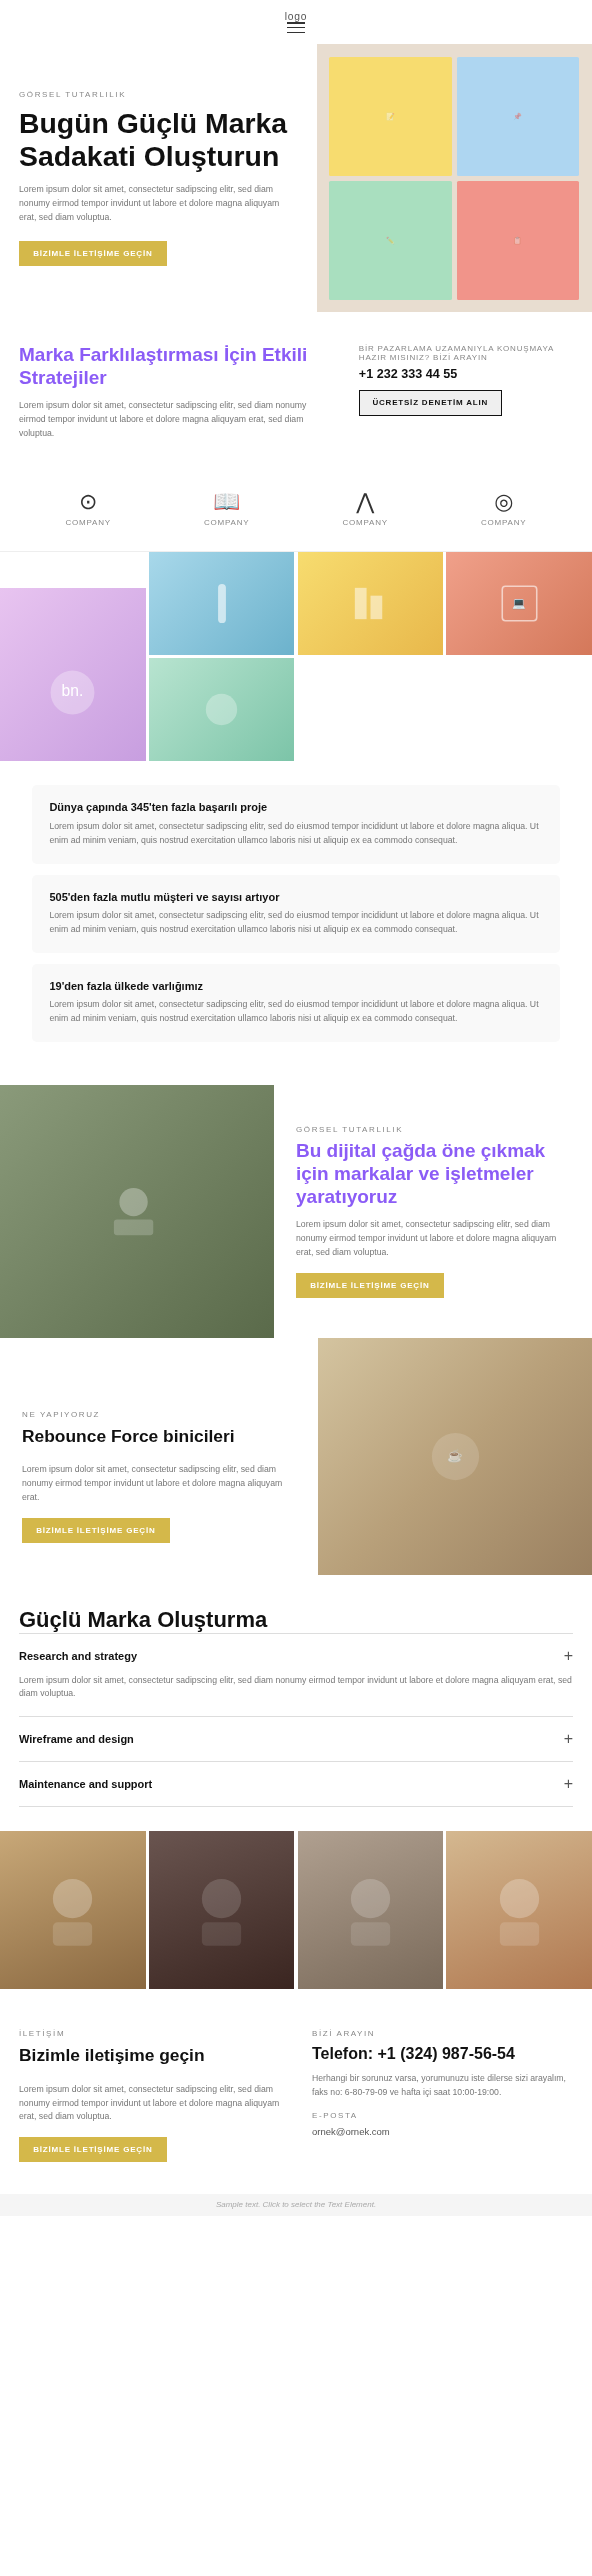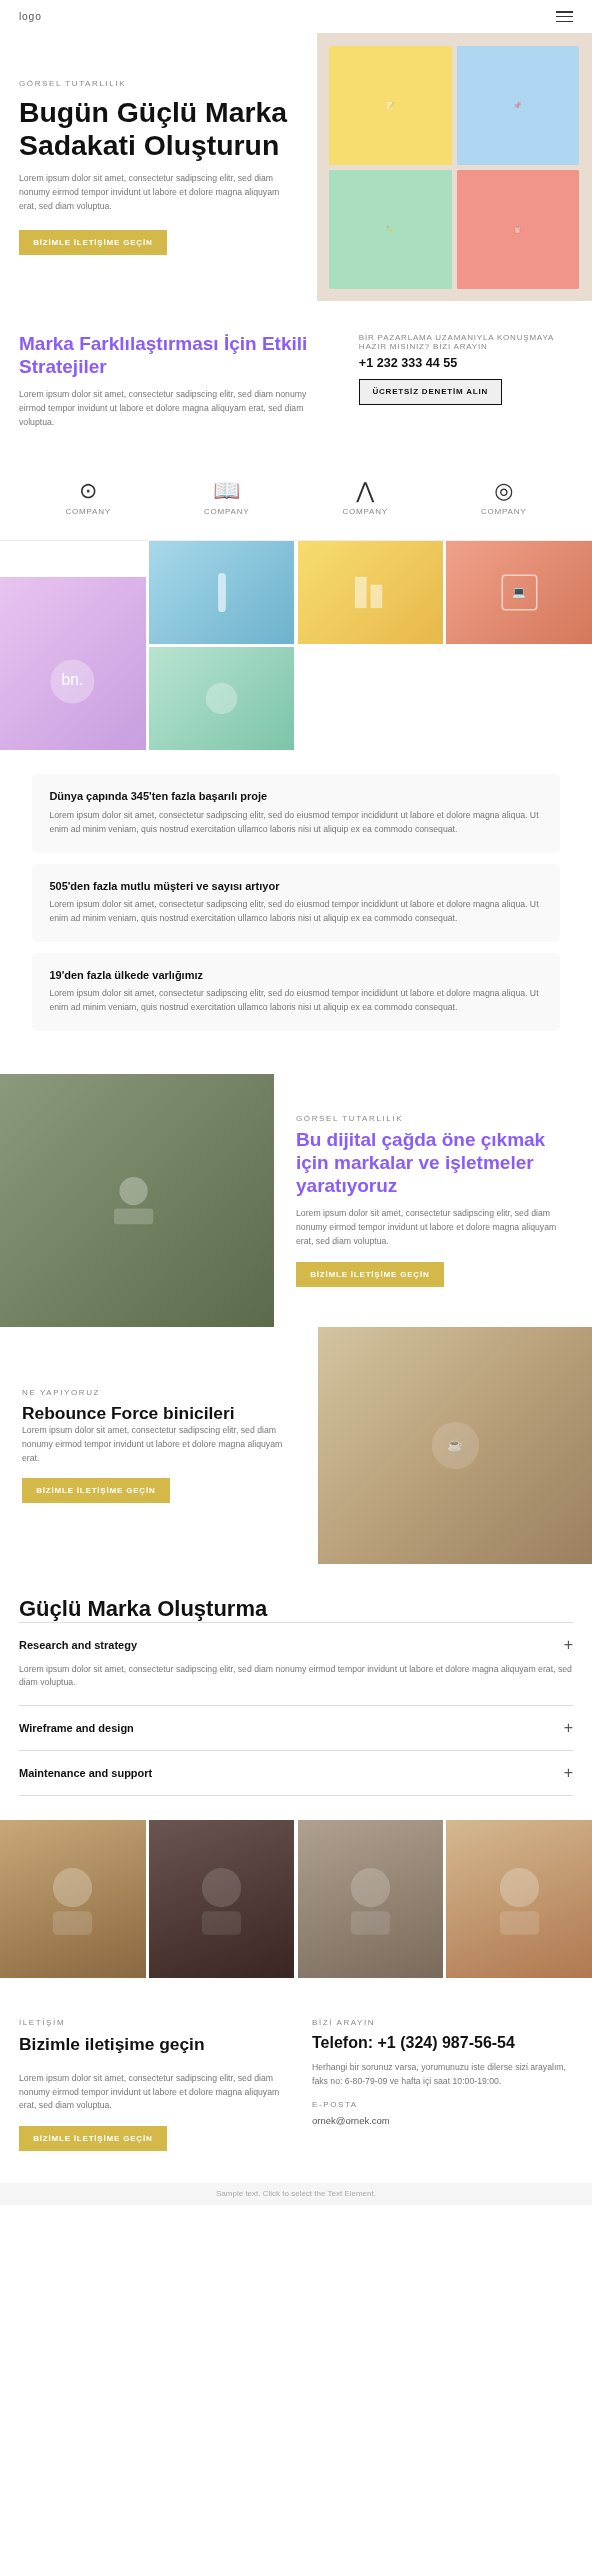--- a/index.html
+++ b/index.html
@@ -1,21 +1,21 @@
 <!DOCTYPE html>
 <html style="font-size:12.6px"><head>
   <meta charset="utf-8">
   <style>
     * { box-sizing: border-box; margin: 0; padding: 0; }
     body { font-family: 'Arial', sans-serif; background: #fff; width: 592px; overflow-x: hidden; }
 
     
     .navbar {
       display: flex; justify-content: space-between; align-items: center;
-      padding: 11px 19px; background: #fff;
+      padding: 11px 19px; background: #fff; flex-direction: column;
     }
     .logo-text { font-size: 10.3px; color: #555; letter-spacing: 0.8px; }
     .hamburger { display: flex; flex-direction: column; gap: 3.2px; cursor: pointer; }
     .hamburger span { width: 17.4px; height: 1.6px; background: #333; display: block; }
 
     
     .hero {
       display: flex; align-items: stretch; min-height: 268px; background: #fff;
     }
     .hero-left {
@@ -92,33 +92,33 @@
       width: 100%; height: 100%; min-height: 253px;
       background: linear-gradient(135deg, #c8b090 0%, #8a6840 100%);
     }
     .second-hero-right {
       flex: 1; padding: 32px 22px; display: flex; flex-direction: column; justify-content: center;
       background: #fff;
     }
 
     
     .what-we-do {
-      display: flex; align-items: center; min-height: 237px;
+      display: flex; align-items: flex-end; min-height: 237px;
     }
     .wwd-left {
       flex: 1; padding: 32px 22px; display: flex; flex-direction: column; justify-content: center;
       background: #fff;
     }
     .wwd-right { flex: 1; overflow: hidden; }
     .wwd-img {
       width: 100%; height: 100%; min-height: 237px;
       background: linear-gradient(135deg, #e8c4a0 0%, #c89870 100%);
     }
     .section-eyebrow { font-size: 8px; color: #888; letter-spacing: 1.6px; text-transform: uppercase; margin-bottom: 6.3px; }
-    .section-title-med { font-size: 17.4px; font-weight: 900; color: #111; line-height: 1.2; margin-bottom: 0; }
+    .section-title-med { font-size: 17.4px; font-weight: 900; color: #111; line-height: 1.2; margin-bottom: 17px; }
 
     
     .brand-build { padding: 32px 19px 16px; }
     .brand-build-title { font-size: 22px; font-weight: 900; color: #111; margin-bottom: 0; }
 
     
     .accordion-item {
       border-top: 0.8px solid #ddd; padding: 14.2px 0;
     }
     .accordion-header {
@@ -148,21 +148,21 @@
     .contact-right { flex: 1; }
     .contact-section-title { font-size: 17.4px; font-weight: 900; color: #111; margin-bottom: 17px; }
     .contact-section-desc { font-size: 8.7px; color: #777; line-height: 1.6; margin-bottom: 12.6px; }
     .contact-eyebrow { font-size: 8px; color: #888; letter-spacing: 1.6px; text-transform: uppercase; margin-bottom: 6.3px; }
     .contact-phone { font-size: 16px; font-weight: 900; color: #111; margin-bottom: 8px; }
     .contact-info-text { font-size: 8.7px; color: #777; line-height: 1.7; }
     .contact-email { font-size: 9.5px; color: #555; margin-top: 6.3px; }
 
     
     .sample-footer {
-      text-align: center; padding: 6.3px; font-size: 8px; color: #aaa; background: #f5f5f5;
+      text-align: center; padding: 6.3px; font-size: 8px; color: #aaa; background: #f5f5f5; font-style: italic;
     }
 
     
     .img-placeholder-hero {
       background: #e8ddd0;
       display: grid; grid-template-columns: 1fr 1fr; grid-template-rows: 1fr 1fr;
       gap: 4.7px; padding: 12.6px; min-height: 268px;
     }
     .sticky-note {
       border-radius: 1.6px; display: flex; align-items: center; justify-content: center;

